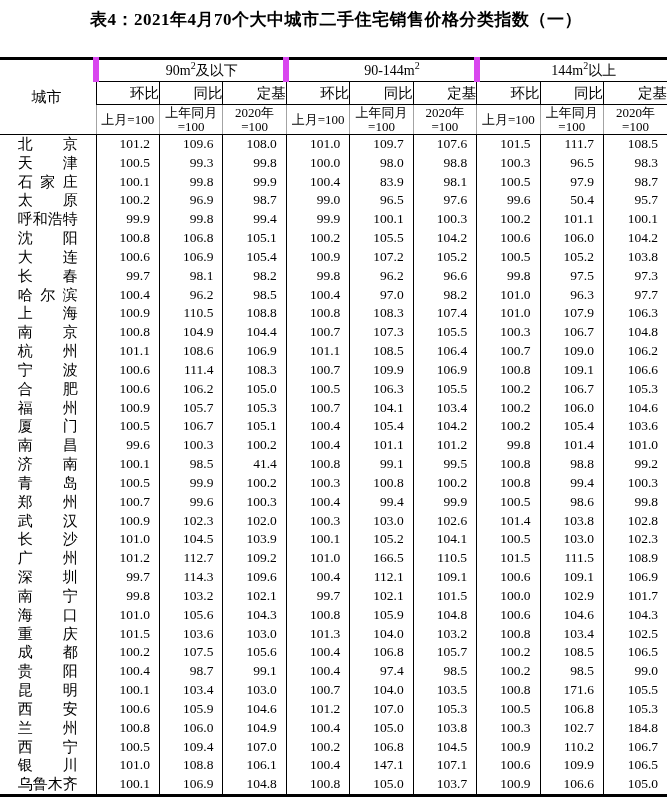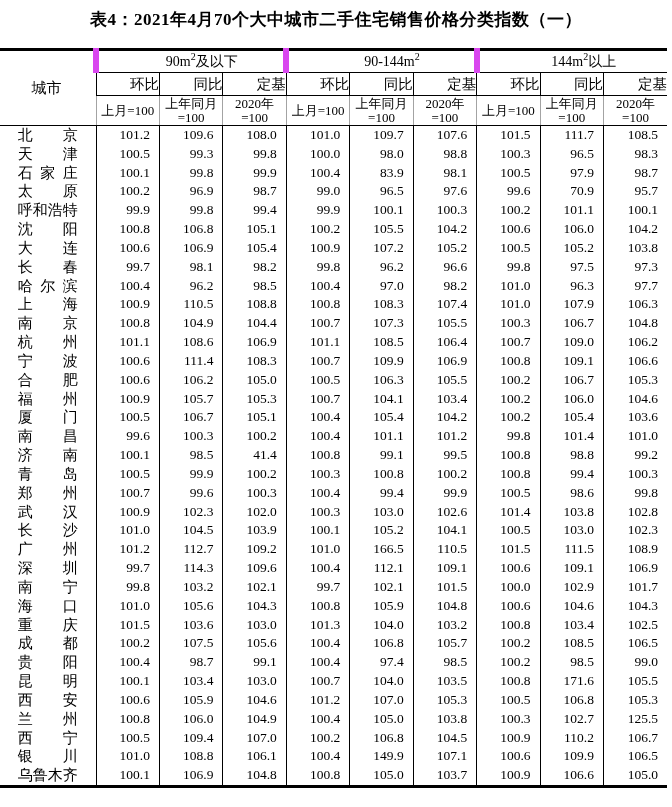--- a/index.html
+++ b/index.html
@@ -11,21 +11,21 @@
     font-family: "Liberation Serif", "DejaVu Serif", serif;
   }
   .page {
     width: 672px;
     height: 807px;
     position: relative;
     background: #fff;
   }
   .title {
     box-sizing: border-box;
-    height: 48px;
+    height: 57px;
     padding-top: 9px;
     text-align: center;
     font-size: 17px;
     line-height: 22px;
     font-weight: bold;
     letter-spacing: 0.5px;
   }
   table.idx {
     border-collapse: collapse;
     table-layout: fixed;
@@ -229,21 +229,21 @@
               <span>原</span>
             </span>
           </td>
           <td class="num">100.2</td>
           <td class="num">96.9</td>
           <td class="num">98.7</td>
           <td class="num">99.0</td>
           <td class="num">96.5</td>
           <td class="num">97.6</td>
           <td class="num">99.6</td>
-          <td class="num">70.9</td>
+          <td class="num">50.4</td>
           <td class="num">95.7</td>
         </tr>
         <tr>
           <td class="city">
             <span class="city-wrap">
               <span>呼</span>
               <span>和</span>
               <span>浩</span>
               <span>特</span>
             </span>
@@ -709,21 +709,21 @@
             </span>
           </td>
           <td class="num">100.8</td>
           <td class="num">106.0</td>
           <td class="num">104.9</td>
           <td class="num">100.4</td>
           <td class="num">105.0</td>
           <td class="num">103.8</td>
           <td class="num">100.3</td>
           <td class="num">102.7</td>
-          <td class="num">125.5</td>
+          <td class="num">184.8</td>
         </tr>
         <tr>
           <td class="city">
             <span class="city-wrap">
               <span>西</span>
               <span>宁</span>
             </span>
           </td>
           <td class="num">100.5</td>
           <td class="num">109.4</td>
@@ -739,21 +739,21 @@
           <td class="city">
             <span class="city-wrap">
               <span>银</span>
               <span>川</span>
             </span>
           </td>
           <td class="num">101.0</td>
           <td class="num">108.8</td>
           <td class="num">106.1</td>
           <td class="num">100.4</td>
-          <td class="num">149.9</td>
+          <td class="num">147.1</td>
           <td class="num">107.1</td>
           <td class="num">100.6</td>
           <td class="num">109.9</td>
           <td class="num">106.5</td>
         </tr>
         <tr>
           <td class="city">
             <span class="city-wrap">
               <span>乌</span>
               <span>鲁</span>

